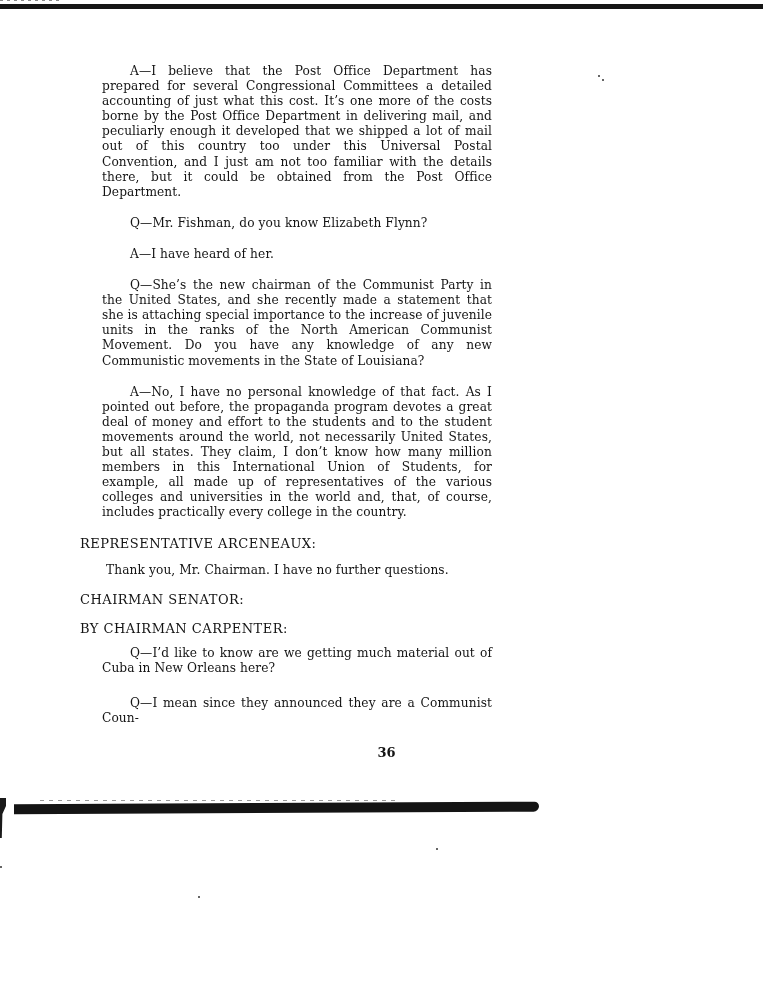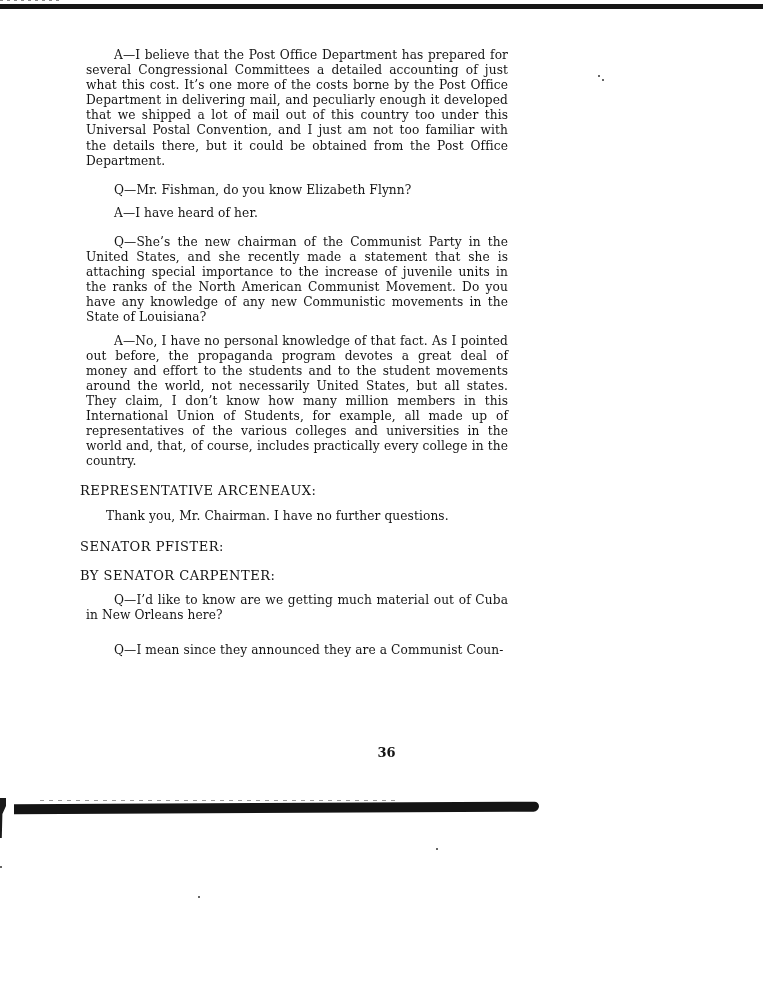--- a/index.html
+++ b/index.html
@@ -11,21 +11,21 @@
     position:absolute; left:0; top:4px; width:763px; height:5px; background:#151515;
   }
   .top-rule-ghost {
     position:absolute; left:0; top:0; width:60px; height:1px;
     background:repeating-linear-gradient(90deg,#888 0 3px,transparent 3px 7px);
   }
   .page {
     position:absolute; left:86px; top:48px; width:422px;
     font-size:12.2px; line-height:15.1px; letter-spacing:0.1px;
   }
-  .para { margin:0; text-align:justify; text-indent:28px; }
+  .para { margin:16px; text-align:justify; text-indent:28px; }
   .para + .para { margin-top:8px; }
   .gap-lg { margin-top:14px !important; }
   .speaker {
     margin:14px 0 0 -6px; text-indent:0; letter-spacing:0.5px; font-size:13px;
   }
   .speech { margin:11px 0 0 20px; text-indent:0; }
   .page-number {
     position:absolute; left:0; width:763px; top:745px; text-align:center;
     font-size:13px; font-weight:bold; padding-left:5px;
   }
@@ -52,23 +52,23 @@
 <div class="page">
   <p class="para">A—I believe that the Post Office Department has prepared for several Congressional Committees a detailed accounting of just what this cost. It’s one more of the costs borne by the Post Office Department in delivering mail, and peculiarly enough it developed that we shipped a lot of mail out of this country too under this Universal Postal Convention, and I just am not too familiar with the details there, but it could be obtained from the Post Office Department.</p>
   <p class="para gap-lg">Q—Mr. Fishman, do you know Elizabeth Flynn?</p>
   <p class="para">A—I have heard of her.</p>
   <p class="para gap-lg">Q—She’s the new chairman of the Communist Party in the United States, and she recently made a statement that she is attaching special importance to the increase of juvenile units in the ranks of the North American Communist Movement. Do you have any knowledge of any new Communistic movements in the State of Louisiana?</p>
   <p class="para">A—No, I have no personal knowledge of that fact. As I pointed out before, the propaganda program devotes a great deal of money and effort to the students and to the student movements around the world, not necessarily United States, but all states. They claim, I don’t know how many million members in this International Union of Students, for example, all made up of representatives of the various colleges and universities in the world and, that, of course, includes practically every college in the country.</p>
 
   <p class="speaker">REPRESENTATIVE ARCENEAUX:</p>
   <p class="speech">Thank you, Mr. Chairman. I have no further questions.</p>
 
-  <p class="speaker">SENATOR PFISTER:</p>
+  <p class="speaker">CHAIRMAN SENATOR:</p>
 
-  <p class="speaker">BY SENATOR CARPENTER:</p>
+  <p class="speaker">BY CHAIRMAN CARPENTER:</p>
 
   <p class="para" style="margin-top:10px">Q—I’d like to know are we getting much material out of Cuba in New Orleans here?</p>
   <p class="para" style="margin-top:20px">Q—I mean since they announced they are a Communist Coun-</p>
 </div>
 
 <div class="page-number">36</div>
 
 <div class="bottom-rule-thin"></div>
 <div class="bottom-rule"></div>
 <div class="edge-mark"></div>

